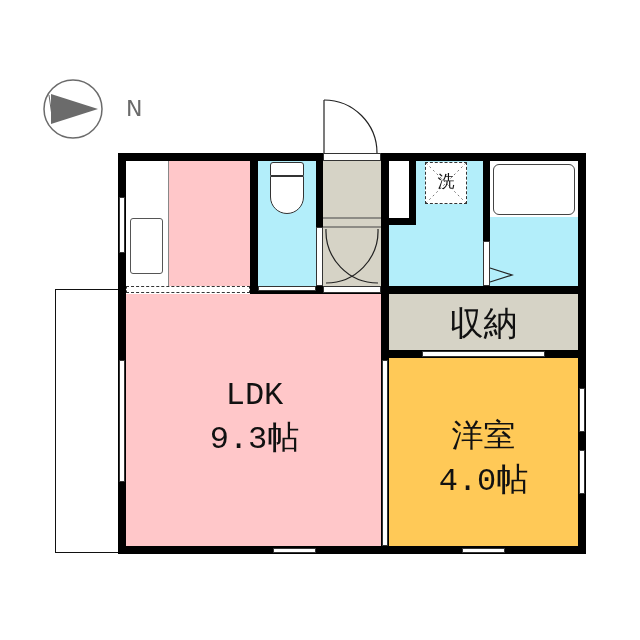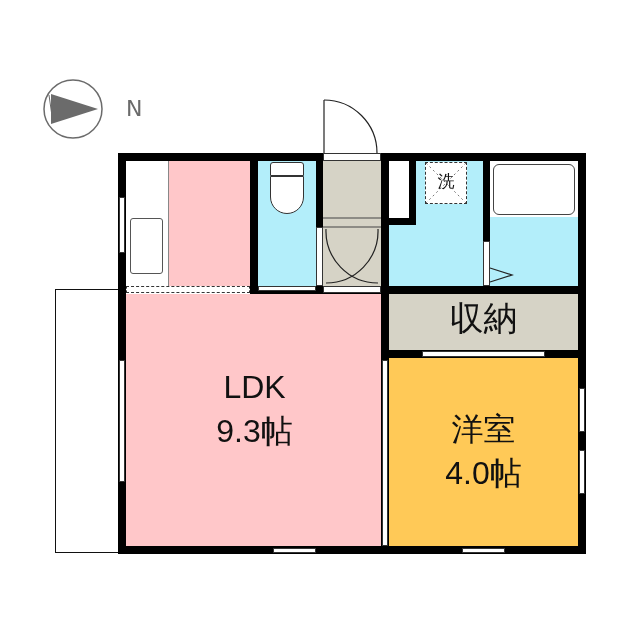--- a/index.html
+++ b/index.html
@@ -1,19 +1,19 @@
 <!DOCTYPE html>
 <html><head>
 <meta charset="utf-8">
 <style>
   html, body { margin:0; padding:0; background:#ffffff; }
   body { width:640px; height:640px; position:relative; overflow:hidden; font-family:"DejaVu Sans", sans-serif; }
   .abs { position:absolute; box-sizing:border-box; }
   .wall { position:absolute; background:#000; }
-  .room-label { position:absolute; text-align:center; color:#111; line-height:1.1; font-family:Liberation Sans, sans-serif; }
+  .room-label { position:absolute; text-align:center; color:#111; line-height:1.1; font-family:Liberation Mono, monospace;margin-top:8px; }
   .win { position:absolute; background:#fff; border:1px solid #333; box-sizing:border-box; }
   svg { position:absolute; left:0; top:0; }
 </style>
 </head>
 <body>
 
 <svg width="640" height="640">
   <g>
     <circle cx="73" cy="109" r="29" fill="none" stroke="#6b6b6b" stroke-width="1.5"></circle>
     <polygon points="51,94 98,109 51,124" fill="#6b6b6b"></polygon>

